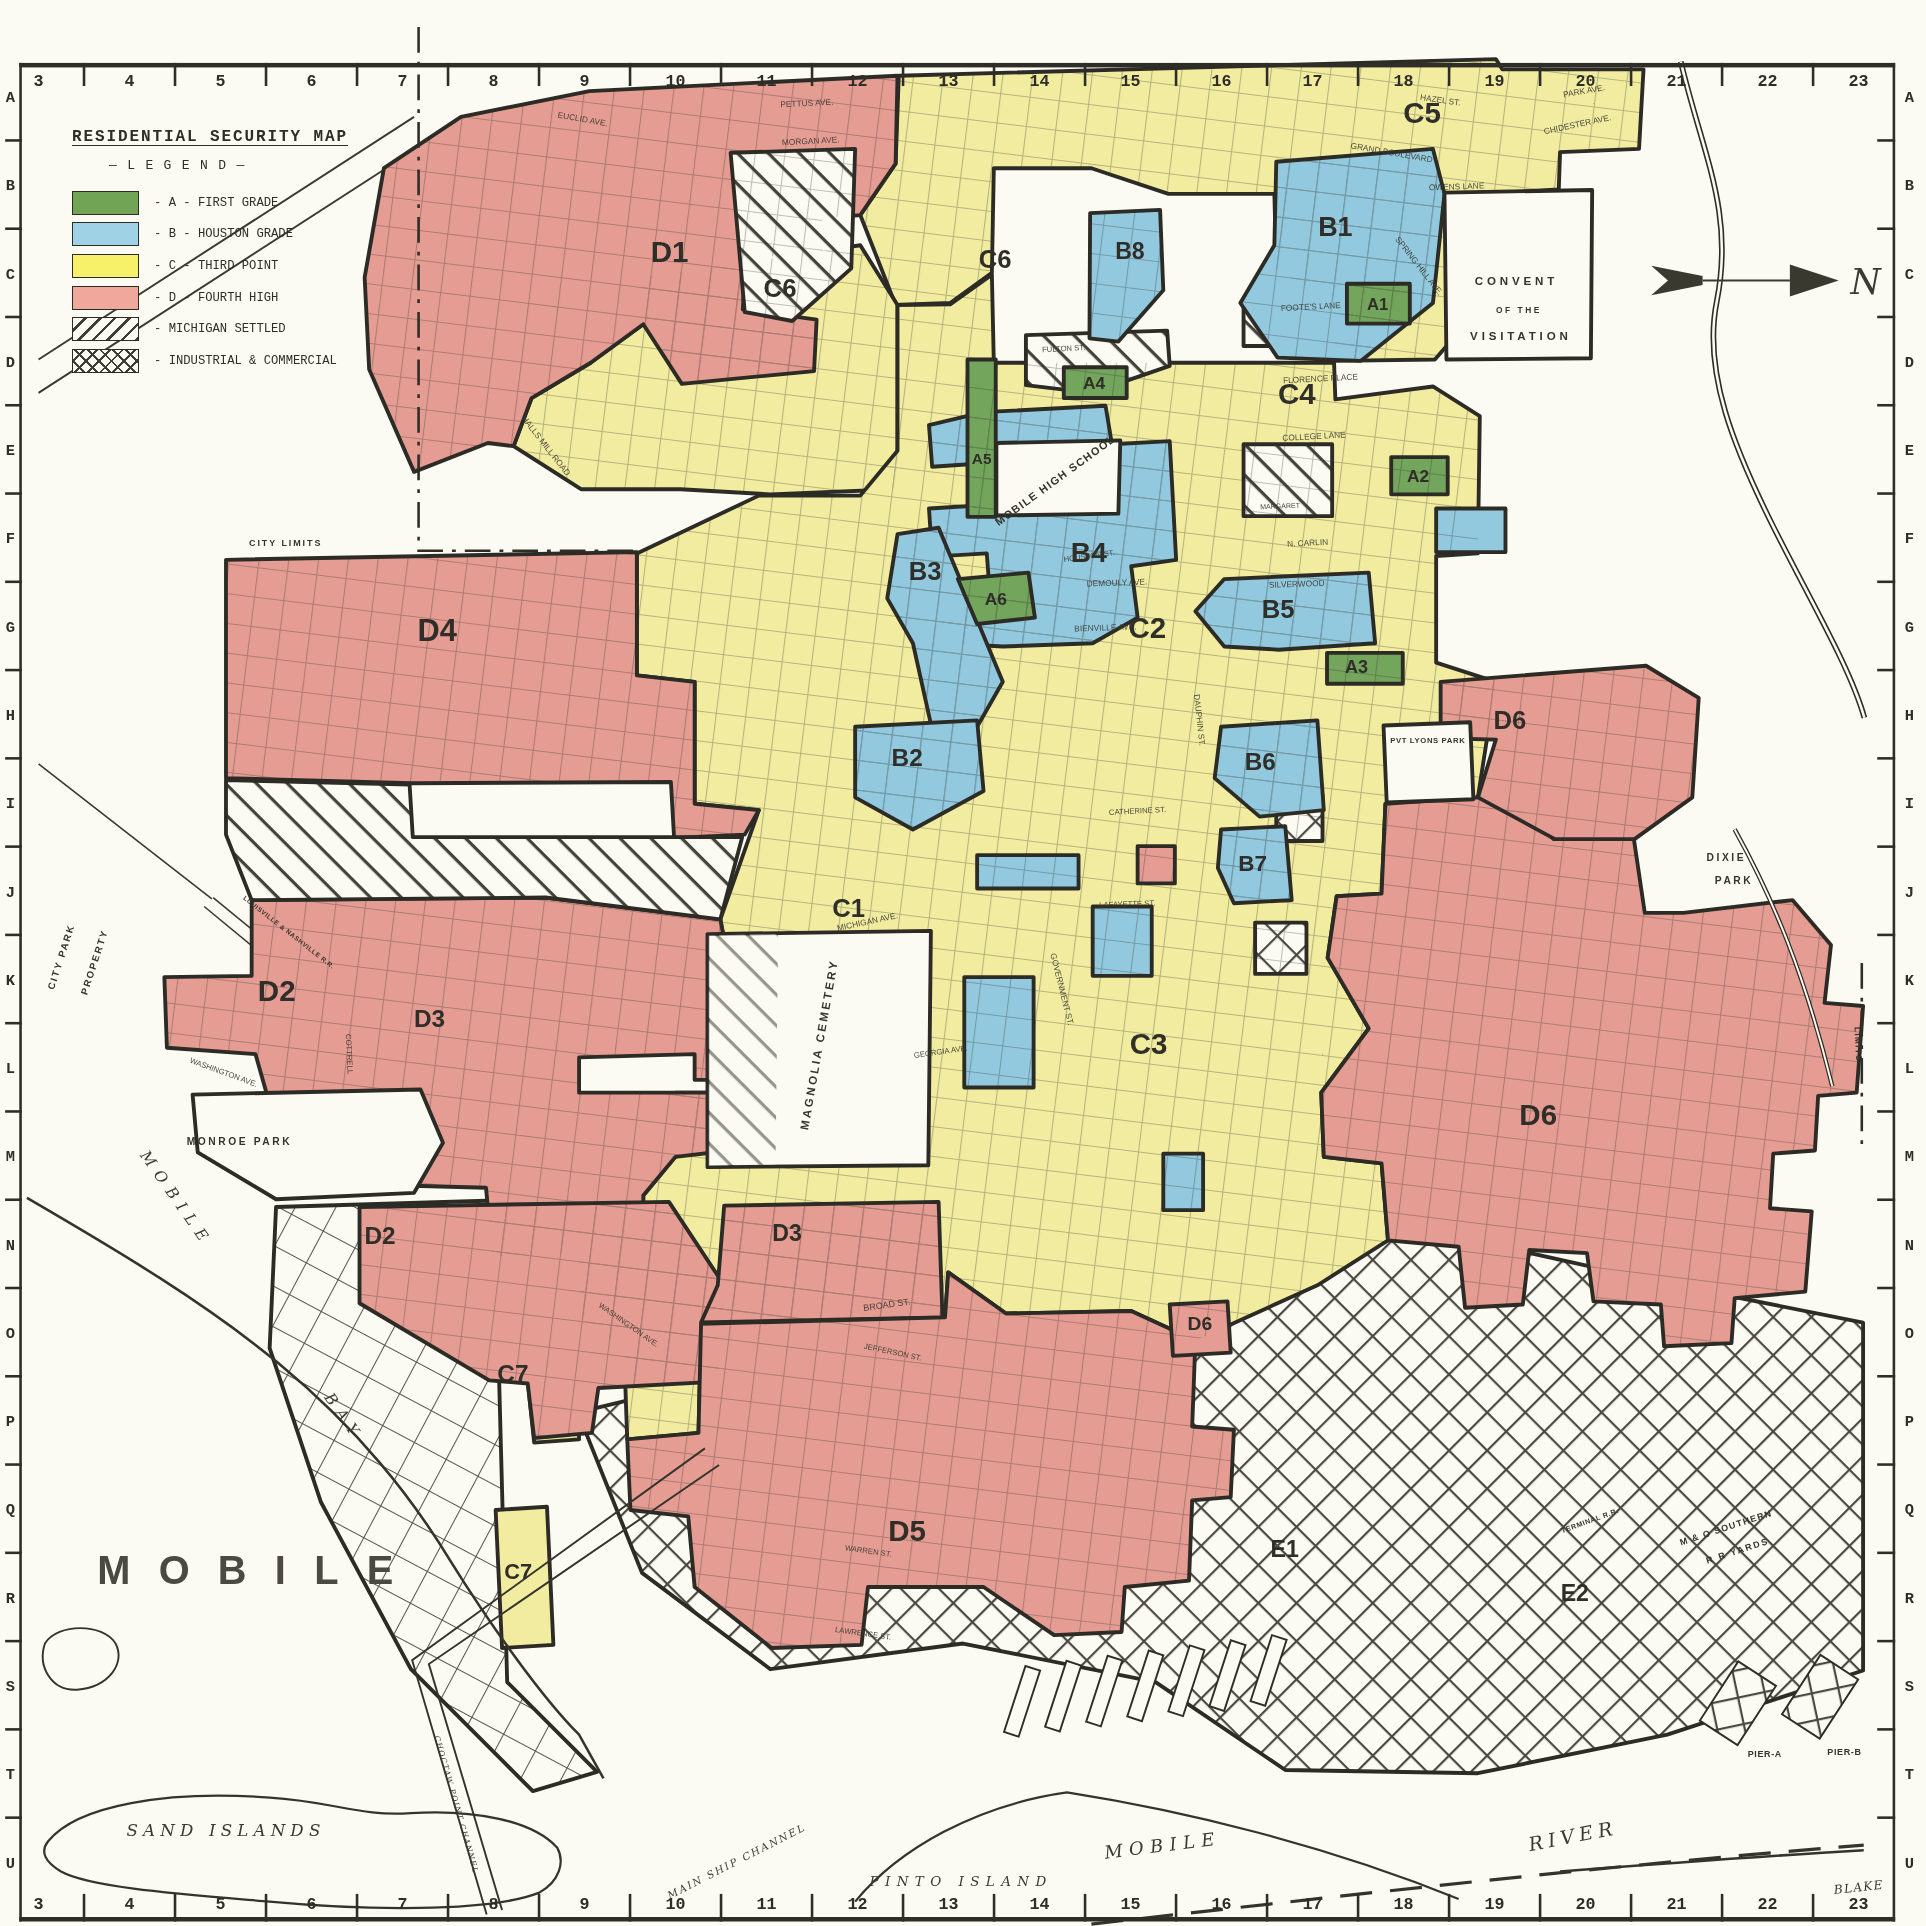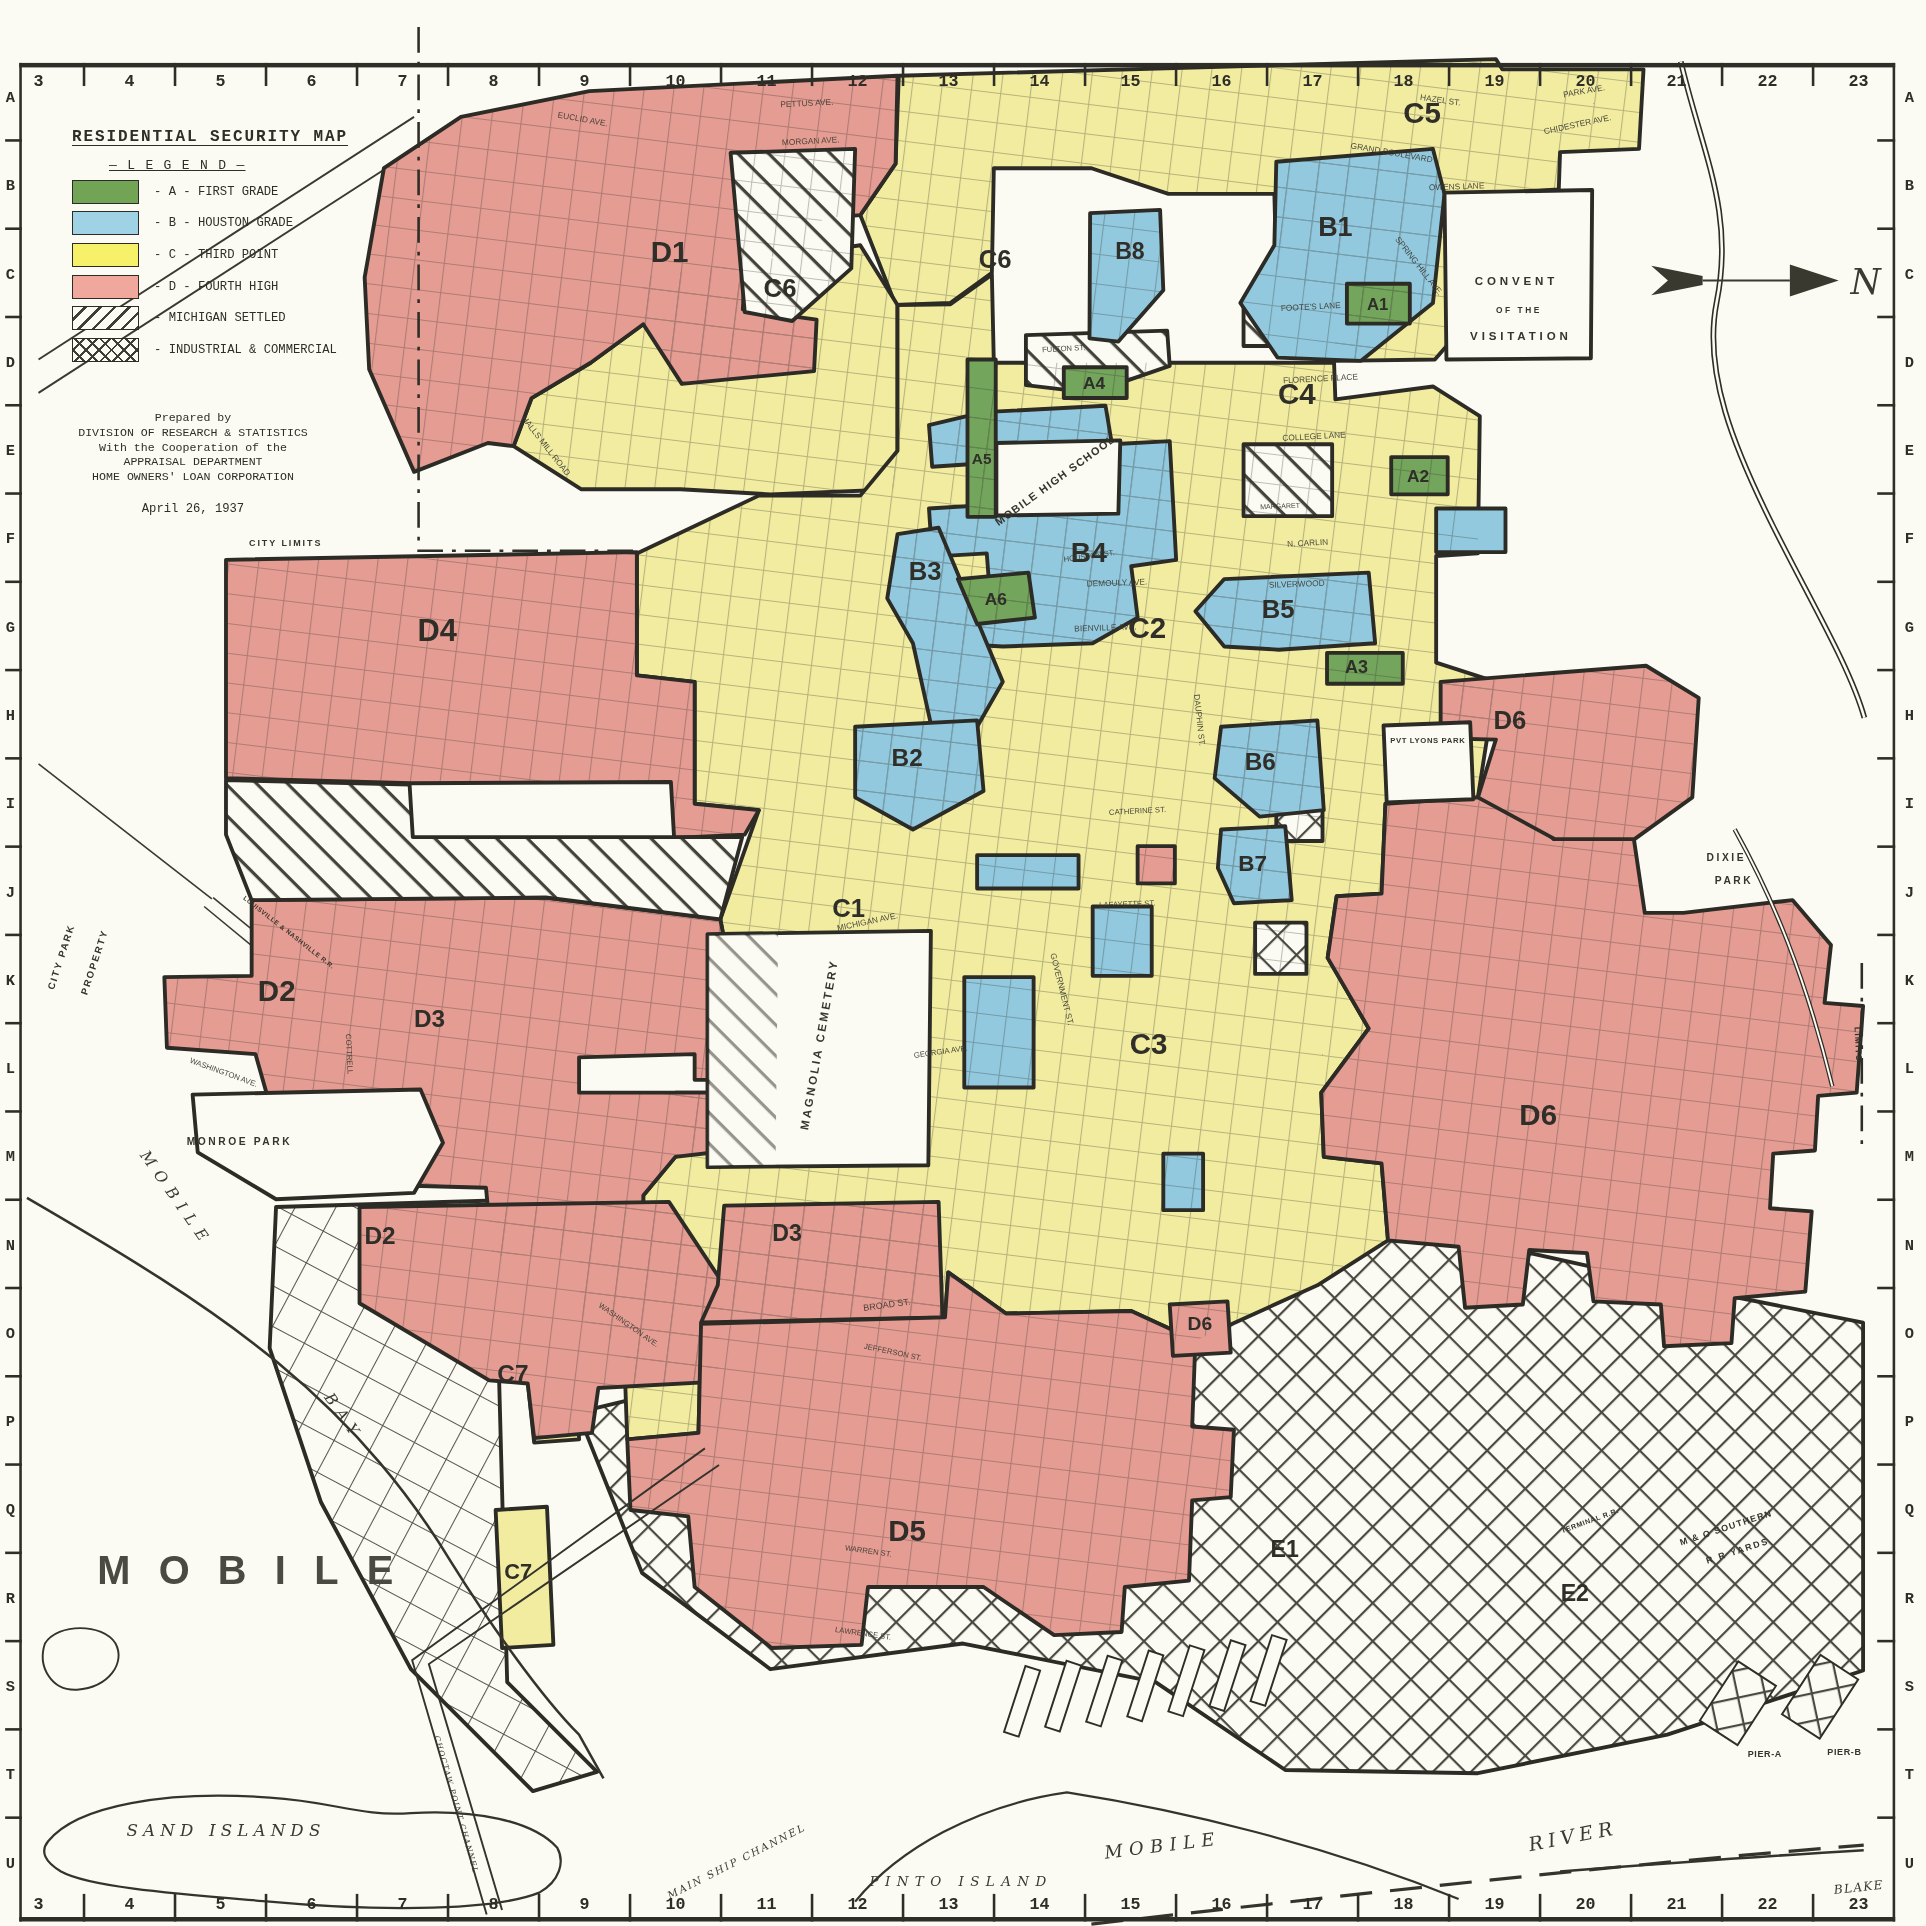--- a/index.html
+++ b/index.html
@@ -19,21 +19,21 @@
   .plbig{font-family:"Liberation Sans",sans-serif;font-weight:600;fill:#4b4a42}
   .wl{font-family:"DejaVu Serif","Liberation Serif",serif;font-style:italic;fill:#3a3932}
   .sl{font-family:"Liberation Sans",sans-serif;fill:#3c3b33;opacity:.92}
   .rt{font-family:"Liberation Mono","DejaVu Sans Mono",monospace;font-weight:bold;fill:#2e2d27}
 
   
   .legend{position:absolute;left:72px;top:128px;width:385px;color:#2e2d27;
           font-family:"Liberation Mono","DejaVu Sans Mono",monospace;}
   .legend .title{font-size:16px;font-weight:bold;letter-spacing:1.9px;
                  text-decoration:underline;text-underline-offset:3.9px;margin-bottom:11.6px;}
-  .legend .subtitle{font-size:13px;letter-spacing:1.3px;margin:0 0 7px 37px;text-decoration:underline;}
+  .legend .subtitle{font-size:13px;letter-spacing:1.3px;margin:0 0 18px 37px;}
   .legend-row{display:flex;align-items:center;margin-bottom:7.7px;}
   .swatch{width:65px;height:22px;border:1.9px solid #2c2b25;flex:0 0 auto;}
   .sw-a{background:#71a455}.sw-b{background:#9fd2e4}.sw-c{background:#f6f169}.sw-d{background:#f0a79c}
   .sw-sparse{background:repeating-linear-gradient(135deg,#fbfaf3 0 7.7px,#3f3e36 7.7px 10.3px);}
   .sw-industrial{background:
      repeating-linear-gradient(45deg,rgba(63,62,54,0) 0 7px,#3f3e36 7px 9px),
      repeating-linear-gradient(135deg,#fbfaf3 0 7px,#3f3e36 7px 9px);}
   .legend-row .lbl{font-size:12.2px;margin-left:15px;white-space:nowrap;}
   .credits{position:absolute;left:26px;top:411px;width:334px;text-align:center;color:#2e2d27;
            font-family:"Liberation Mono","DejaVu Sans Mono",monospace;font-size:11.6px;line-height:14.8px;}
@@ -497,23 +497,15 @@
   <div class="legend-row">
     <div class="swatch sw-sparse"></div>
     <div class="lbl">- MICHIGAN SETTLED</div>
   </div>
   <div class="legend-row">
     <div class="swatch sw-industrial"></div>
     <div class="lbl">- INDUSTRIAL &amp; COMMERCIAL</div>
   </div>
 </div>
 
-<div class="credits">
-  <div>Prepared by</div>
-  <div>DIVISION OF RESEARCH &amp; STATISTICS</div>
-  <div>With the Cooperation of the</div>
-  <div>APPRAISAL DEPARTMENT</div>
-  <div>HOME OWNERS' LOAN CORPORATION</div>
-  <div class="date">April 26, 1937</div>
+
 </div>
 
-</div>
-
 
 </body></html>

